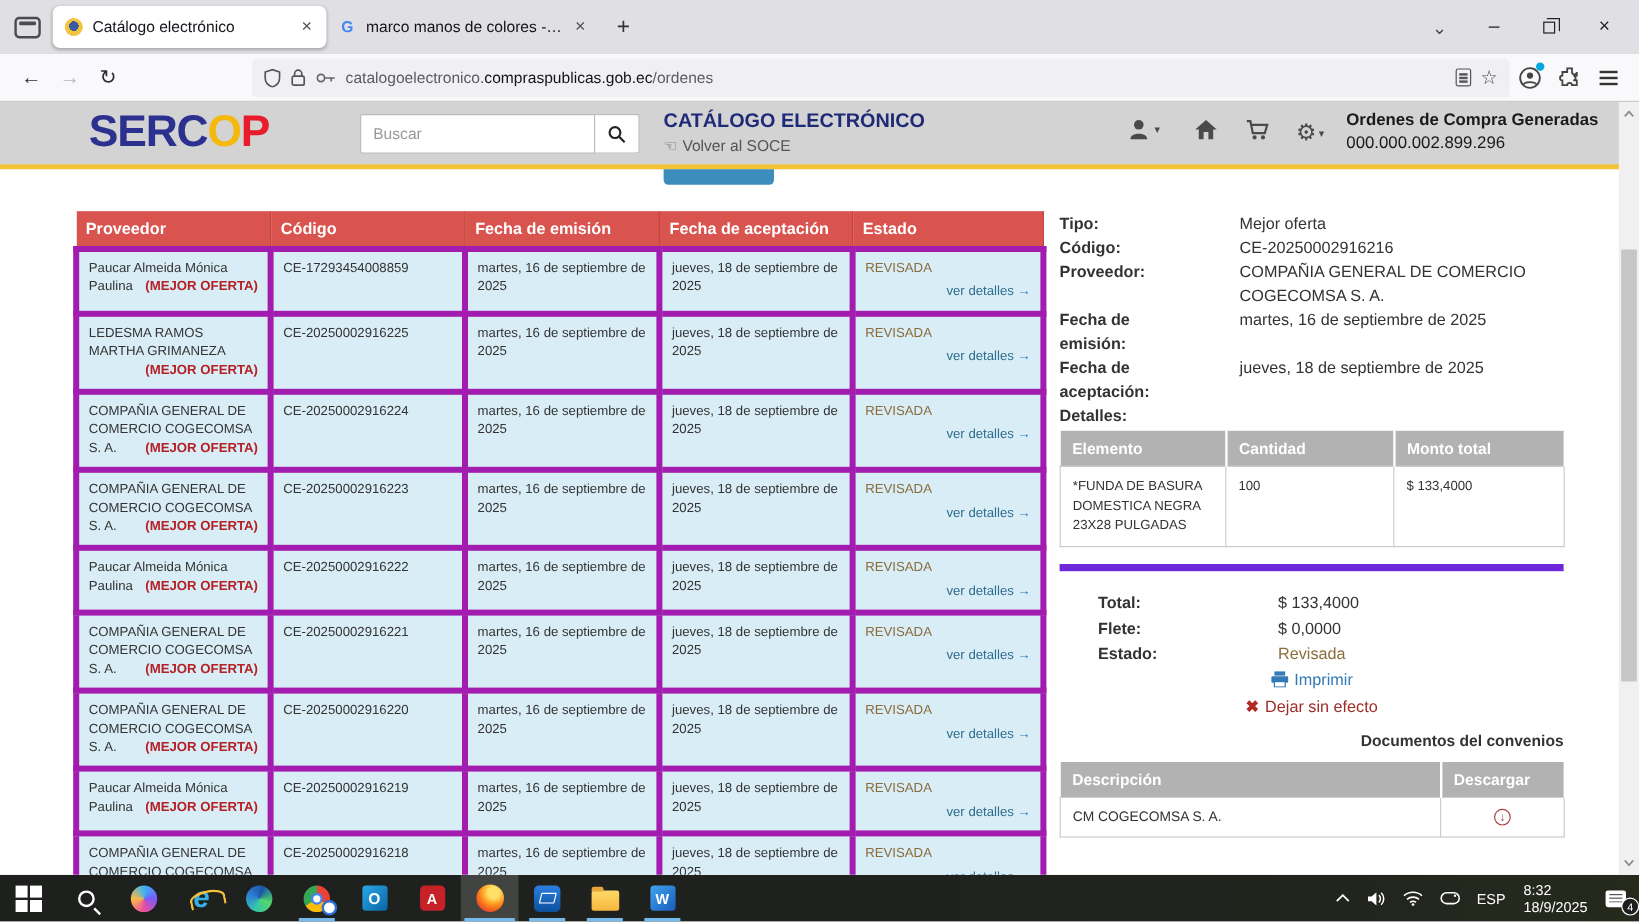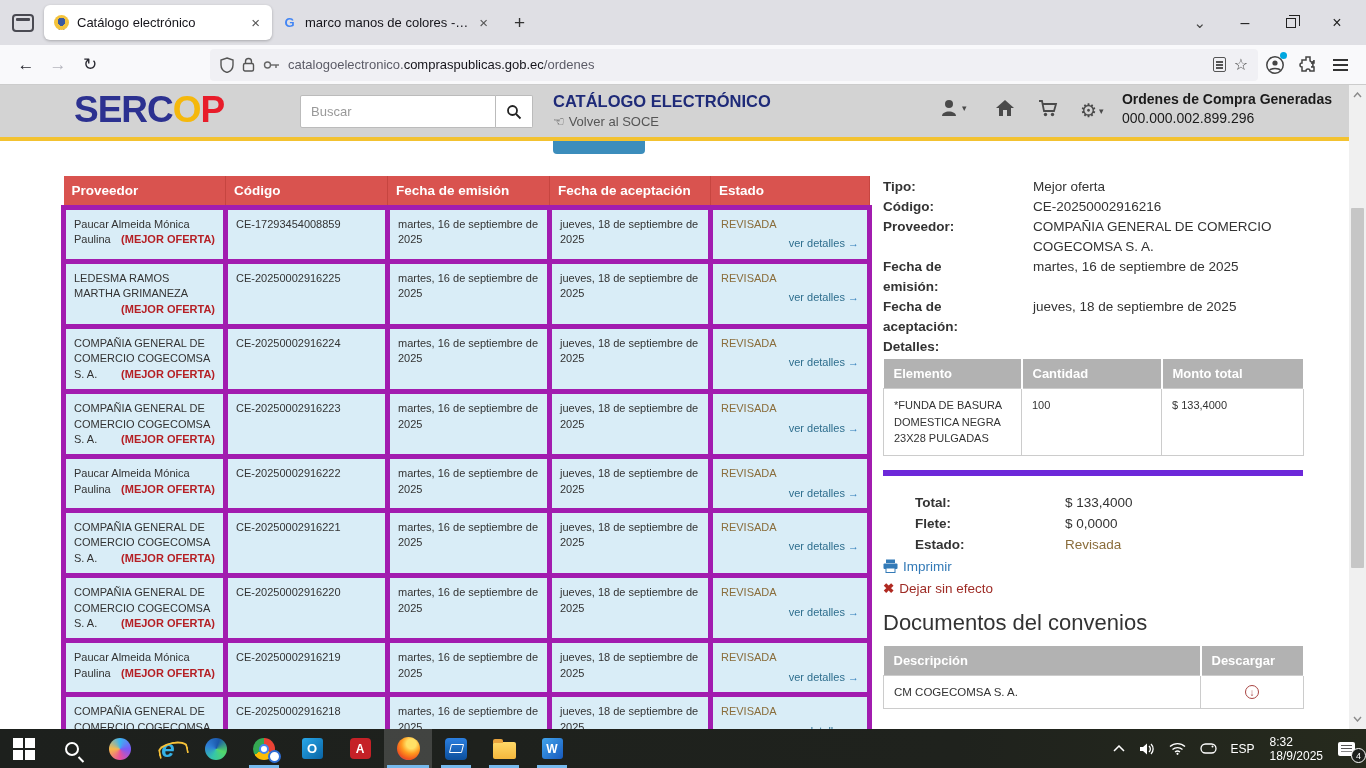--- a/index.html
+++ b/index.html
@@ -83,25 +83,25 @@
   .drow .lbl { width:100px; margin-right:50px; font-weight:bold; flex:0 0 auto; }
   .drow .val { flex:1; }
   .items-table, .docs-table { width:100%; border-collapse:collapse; table-layout:fixed; margin-top:2px; }
   .items-table th, .docs-table th { background:#b2b2b2; color:#fff; font-size:13px; text-align:left; padding:7px 10px; border-right:2px solid #fff; }
   .items-table td { background:#fff; border:1px solid #ccc; font-size:11px; padding:8px 10px; vertical-align:top; line-height:1.5; }
   .items-wrap { border-bottom:6px solid #6d28d9; padding-bottom:14px; }
   .totals { margin-top:16px;margin-left:32px; }
   .trow { display:flex; line-height:21px; }
   .trow .lbl { width:150px; font-weight:bold; }
   .trow .olive { color:#8a6d3b; }
-  .actions { text-align:left; margin-top:4px; }
+  .actions { text-align:center; margin-top:4px; }
   .act-print { color:#337ab7; font-size:13.5px; text-decoration:none; display:inline-flex; align-items:center; gap:5px; }
   .act-void { color:#9e2b25; font-size:13.5px; text-decoration:none; display:inline-flex; align-items:center; gap:5px; margin-top:4px; }
   .act-void .x { font-weight:bold; color:#b02a22; }
-  .docs-heading { font-size:22px; color:#333; margin:14px 0 10px; font-weight:normal; }
+  .docs-heading { font-size:13px; color:#333; margin:14px 0 10px; font-weight:bold;text-align:right; }
   .docs-table td { background:#fff; border:1px solid #ccc; font-size:11.5px; padding:9px 10px; }
   .dl-cell { text-align:center; }
   .dl-ico { display:inline-block; width:14px; height:14px; border:1.5px solid #a94442; border-radius:50%; color:#a94442; font-size:10px; line-height:13px; font-weight:bold; }
 
   
   .pg-scroll { position:absolute; right:0; top:0; width:17px; height:644px; background:#f0f0f0; }
   .pg-scroll .thumb { position:absolute; left:2px; width:13px; top:123px; height:360px; background:#c6c6c6; border-radius:1px; }
   .sc-arrow { position:absolute; left:0; width:17px; height:16px; display:flex; align-items:center; justify-content:center; }
   .sc-arrow svg { display:block; }
   .sc-up { top:2px; } .sc-down { bottom:2px; }

